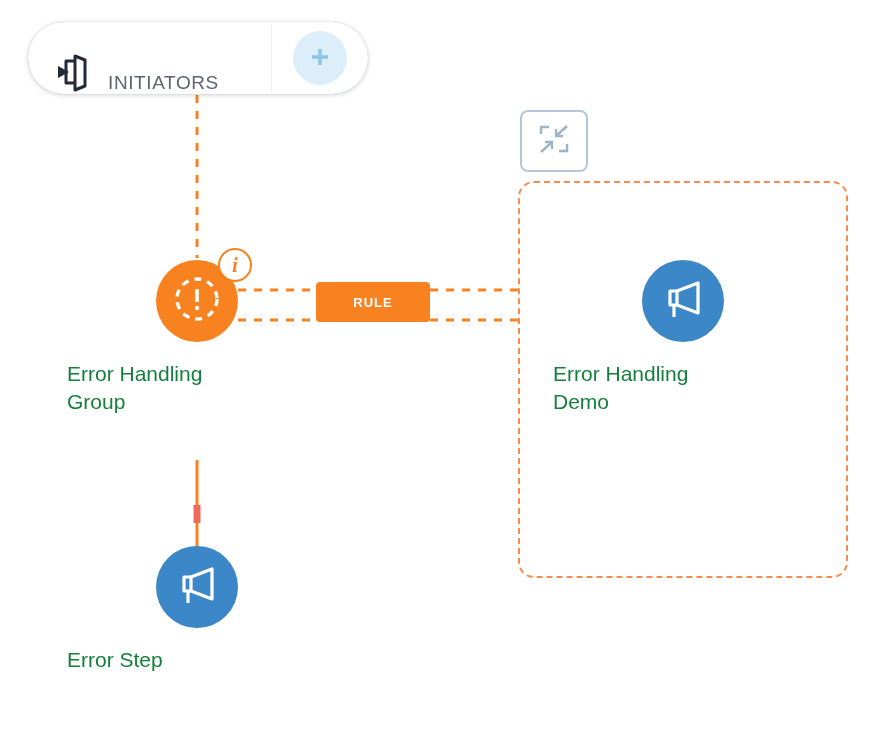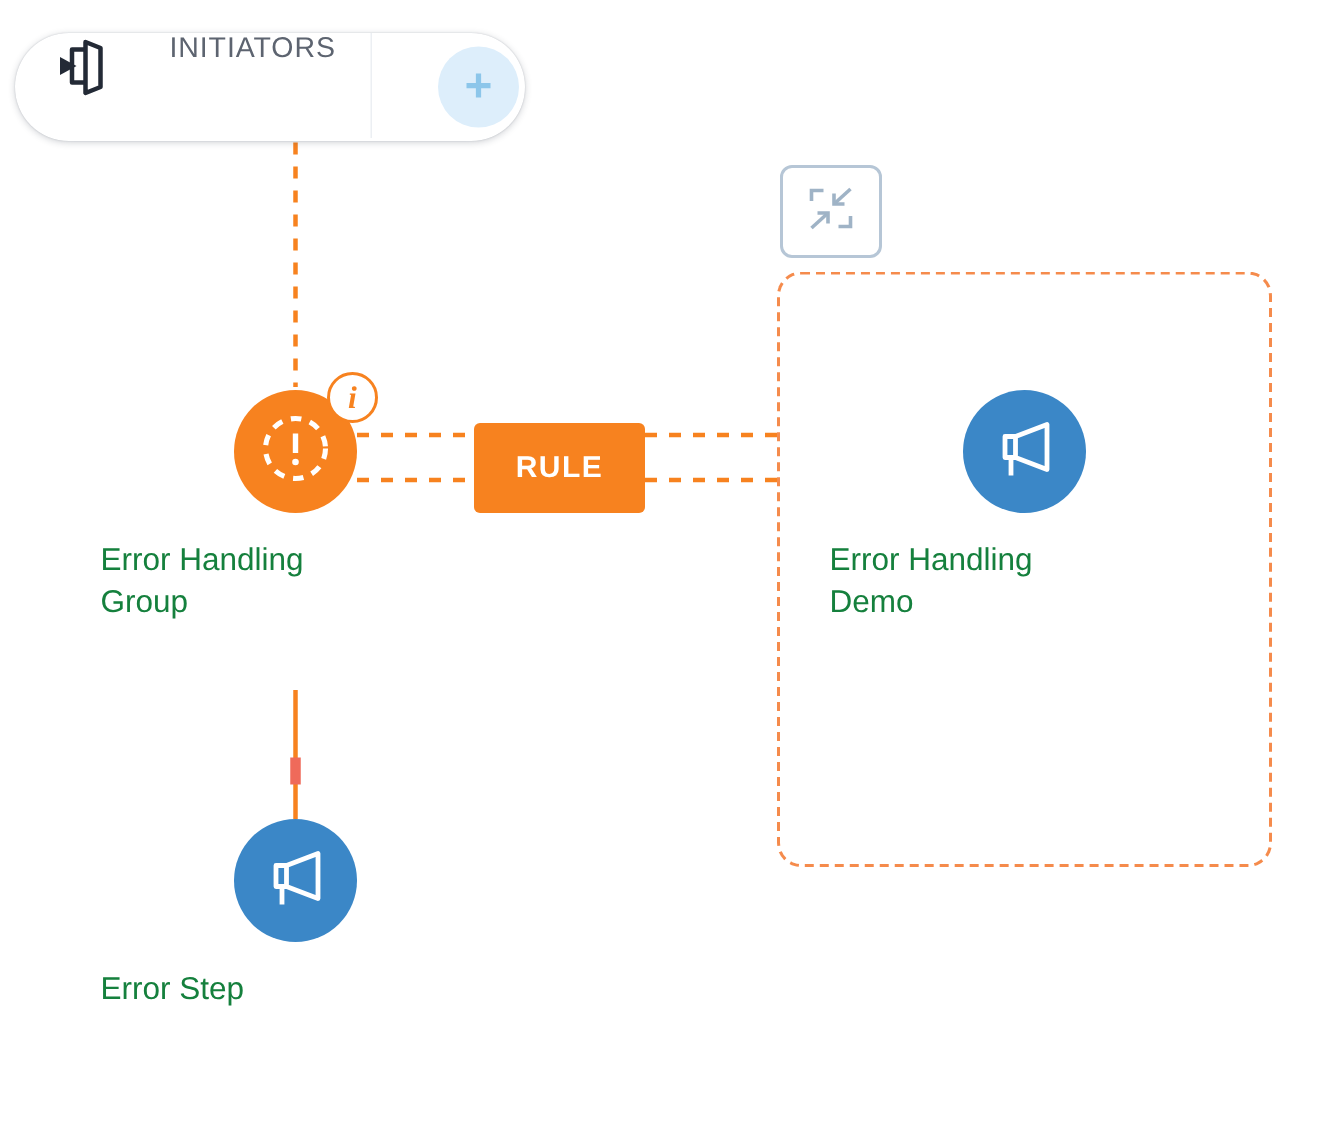--- a/index.html
+++ b/index.html
@@ -27,32 +27,31 @@
     left: 0;
     top: 0;
     width: 885px;
     height: 750px;
     pointer-events: none;
   }
 
   
   .initiators-pill {
     position: absolute;
-    left: 10px;
+    left: 28px;
     top: 22px;
     width: 340px;
     height: 72px;
     background: #ffffff;
     border-radius: 36px;
     box-shadow: 0 1px 5px rgba(40,50,70,0.22), 0 0 1px rgba(40,50,70,0.25);
     display: flex;
-    align-items: flex-start;
+    align-items: flex-end;
     box-sizing: border-box;
     z-index: 5;
-    gap: 23px;
   }
   .initiators-icon {
     width: 44px;
     height: 44px;
     margin-left: 22px;
     flex: 0 0 auto;
     display: flex;
     align-items: center;
     justify-content: center;
   }
@@ -175,28 +174,28 @@
     line-height: 1;
     cursor: pointer;
   }
 
   
   .rule-badge {
     position: absolute;
     left: 316px;
     top: 282px;
     width: 114px;
-    height: 60px;
+    height: 40px;
     background: #f7821f;
     border-radius: 4px;
     display: flex;
     align-items: center;
     justify-content: center;
     color: #ffffff;
-    font-size: 20px;
+    font-size: 13px;
     font-weight: bold;
     letter-spacing: 1px;
     cursor: pointer;
     z-index: 4;
   }
 
   
   #node-error-group { left: 67px; top: 260px; width: 260px; }
   #node-next-step   { left: 67px; top: 546px; width: 260px; }
   #node-error-demo  { left: 553px; top: 260px; width: 260px; }

